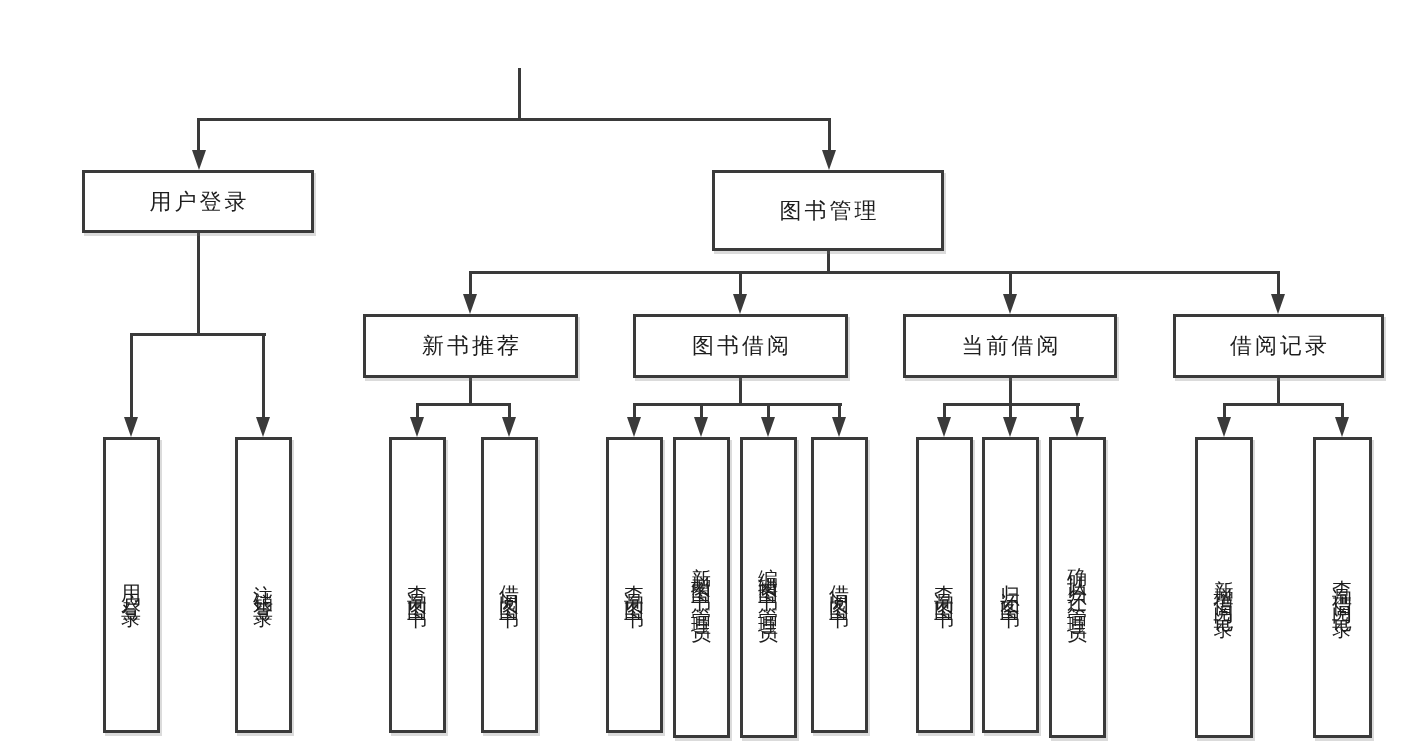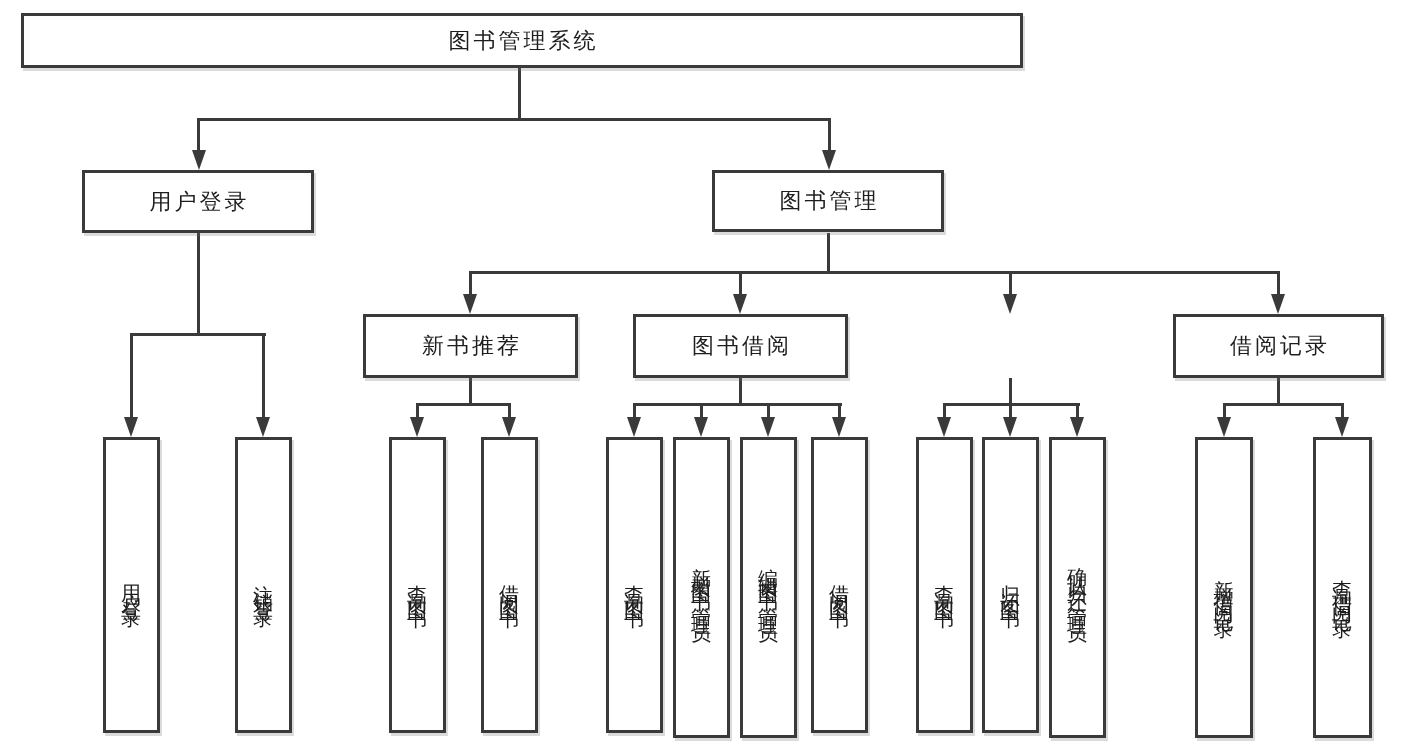--- a/index.html
+++ b/index.html
@@ -116,36 +116,36 @@
   <div class="arrow" style="left:1003px;top:417px;"></div>
   <div class="arrow" style="left:1070px;top:417px;"></div>
 
   <div class="line" style="left:1277px;top:378px;width:3px;height:27px;"></div>
   <div class="line" style="left:1223px;top:403px;width:120px;height:3px;"></div>
   <div class="line" style="left:1223px;top:403px;width:3px;height:14px;"></div>
   <div class="line" style="left:1341px;top:403px;width:3px;height:14px;"></div>
   <div class="arrow" style="left:1217px;top:417px;"></div>
   <div class="arrow" style="left:1335px;top:417px;"></div>
 
-  <div class="box" style="left:21px;top:13px;width:1002px;height:55px;">
-    <span class="hlabel">图书管理系统</span>
-  </div>
 
   <div class="box" style="left:82px;top:170px;width:232px;height:63px;">
     <span class="hlabel">用户登录</span>
   </div>
-  <div class="box" style="left:712px;top:170px;width:232px;height:62px;">
+  <div class="box" style="left:712px;top:170px;width:232px;height:81px;">
     <span class="hlabel">图书管理</span>
   </div>
 
   <div class="box" style="left:363px;top:314px;width:215px;height:64px;">
     <span class="hlabel">新书推荐</span>
   </div>
   <div class="box" style="left:633px;top:314px;width:215px;height:64px;">
     <span class="hlabel">图书借阅</span>
+  </div>
+  <div class="box" style="left:903px;top:314px;width:214px;height:64px;">
+    <span class="hlabel">当前借阅</span>
   </div>
   <div class="box" style="left:1173px;top:314px;width:211px;height:64px;">
     <span class="hlabel">借阅记录</span>
   </div>
 
   <div class="box" style="left:103px;top:437px;width:57px;height:296px;">
     <span class="vlabel">用户登录</span>
   </div>
   <div class="box" style="left:235px;top:437px;width:57px;height:296px;">
     <span class="vlabel">注销登录</span>

